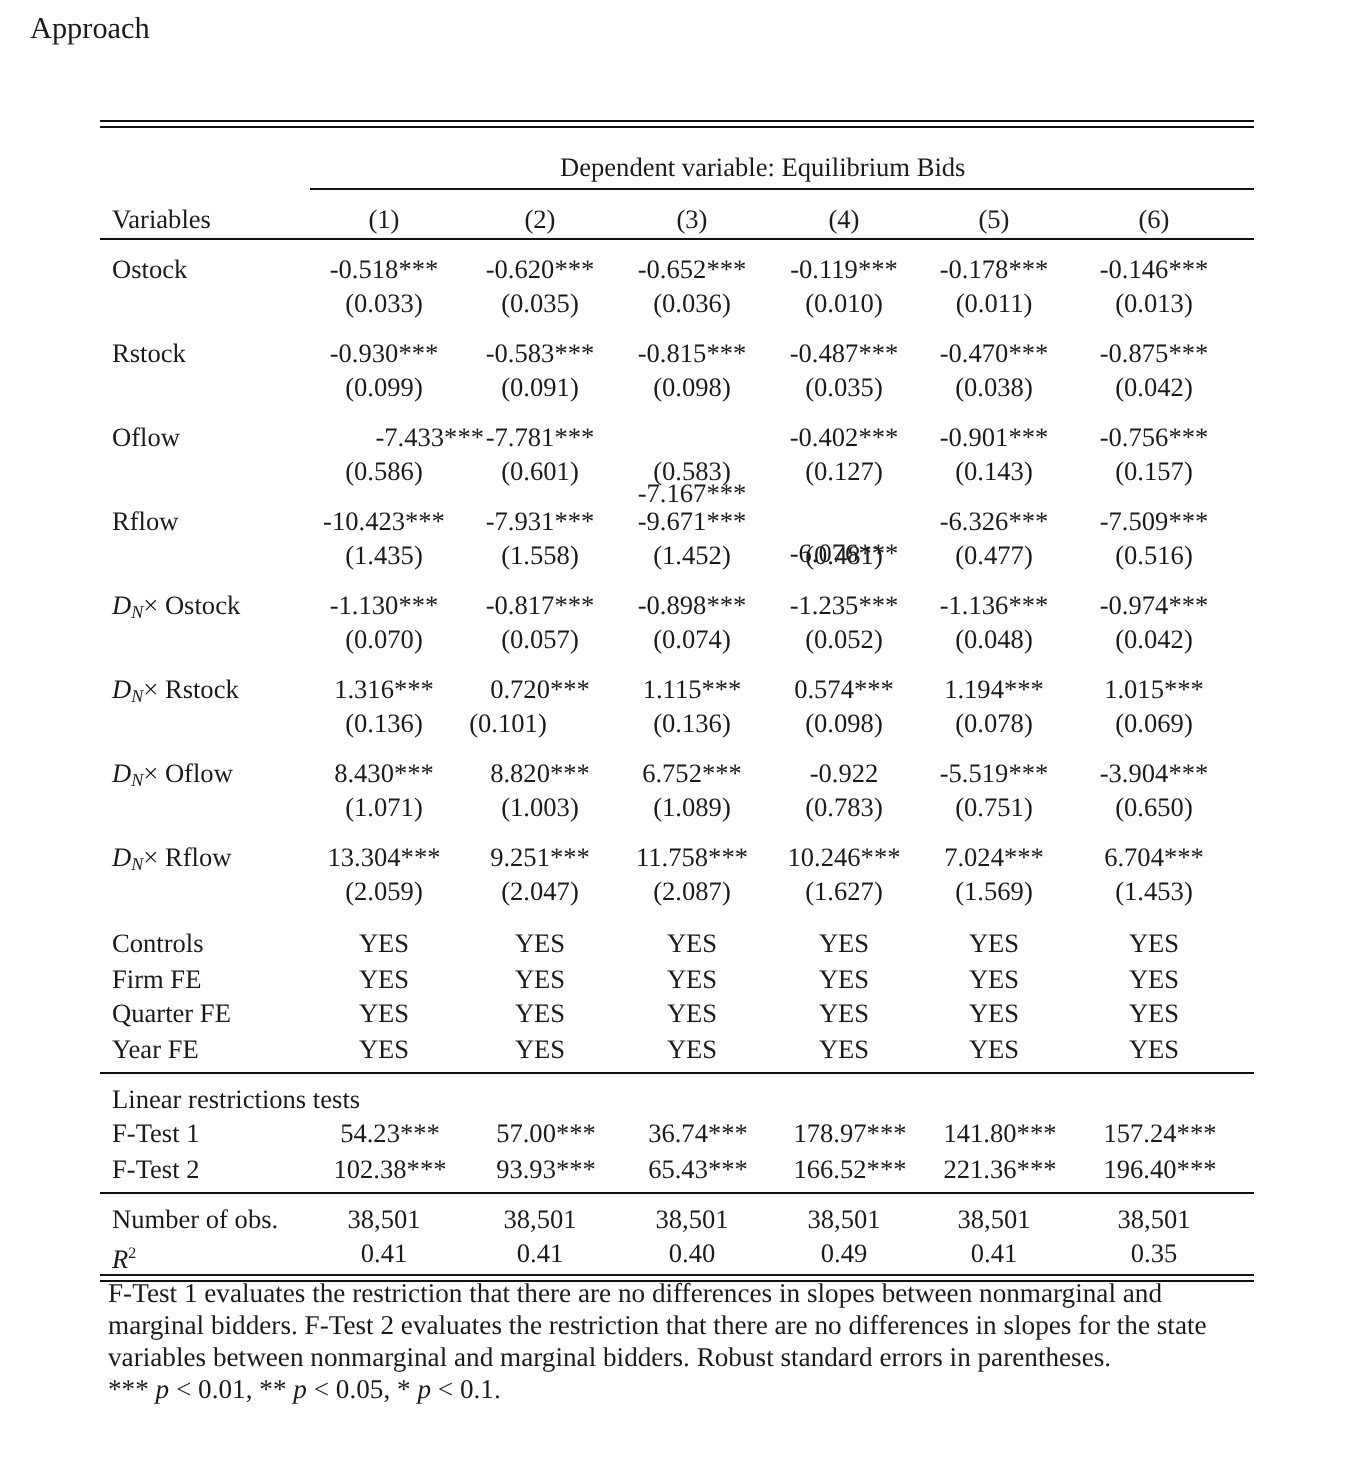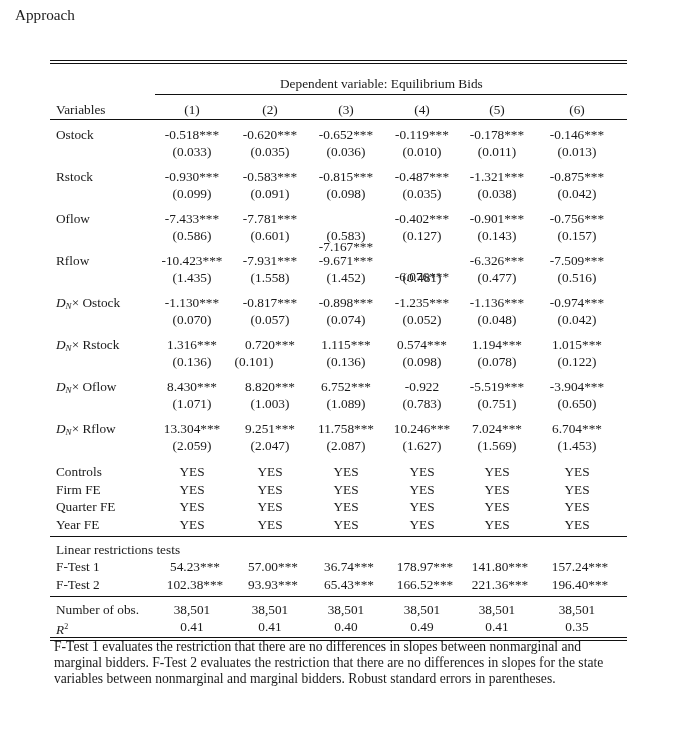--- a/index.html
+++ b/index.html
@@ -58,30 +58,30 @@
     <div class="cell num" style="top: 85px; left: 220px;">(0.035)</div>
     <div class="cell num" style="top: 85px; left: 296px;">(0.036)</div>
     <div class="cell num" style="top: 85px; left: 372px;">(0.010)</div>
     <div class="cell num" style="top: 85px; left: 447px;">(0.011)</div>
     <div class="cell num" style="top: 85px; left: 527px;">(0.013)</div>
     <div class="cell lbl" style="top: 110px;"><span>Rstock</span></div>
     <div class="cell num" style="top: 110px; left: 142px;">-0.930***</div>
     <div class="cell num" style="top: 110px; left: 220px;">-0.583***</div>
     <div class="cell num" style="top: 110px; left: 296px;">-0.815***</div>
     <div class="cell num" style="top: 110px; left: 372px;">-0.487***</div>
-    <div class="cell num" style="top: 110px; left: 447px;">-1.321***</div>
+    <div class="cell num" style="top: 110px; left: 447px;">-0.470***</div>
     <div class="cell num" style="top: 110px; left: 527px;">-0.875***</div>
     <div class="cell num" style="top: 127px; left: 142px;">(0.099)</div>
     <div class="cell num" style="top: 127px; left: 220px;">(0.091)</div>
     <div class="cell num" style="top: 127px; left: 296px;">(0.098)</div>
     <div class="cell num" style="top: 127px; left: 372px;">(0.035)</div>
     <div class="cell num" style="top: 127px; left: 447px;">(0.038)</div>
     <div class="cell num" style="top: 127px; left: 527px;">(0.042)</div>
     <div class="cell lbl" style="top: 152px;"><span>Oflow</span></div>
-    <div class="cell num" style="top: 152px; left: 142px;">-7.433***</div>
+    <div class="cell num" style="top: 152px; left: 142px; text-align: right;">-7.433***</div>
     <div class="cell num" style="top: 152px; left: 220px;">-7.781***</div>
     <div class="cell num" style="top: 152px; left: 296px; margin-top: 28px;">-7.167***</div>
     <div class="cell num" style="top: 152px; left: 372px;">-0.402***</div>
     <div class="cell num" style="top: 152px; left: 447px;">-0.901***</div>
     <div class="cell num" style="top: 152px; left: 527px;">-0.756***</div>
     <div class="cell num" style="top: 169px; left: 142px;">(0.586)</div>
     <div class="cell num" style="top: 169px; left: 220px;">(0.601)</div>
     <div class="cell num" style="top: 169px; left: 296px;">(0.583)</div>
     <div class="cell num" style="top: 169px; left: 372px;">(0.127)</div>
     <div class="cell num" style="top: 169px; left: 447px;">(0.143)</div>
@@ -117,21 +117,21 @@
     <div class="cell num" style="top: 278px; left: 220px;">0.720***</div>
     <div class="cell num" style="top: 278px; left: 296px;">1.115***</div>
     <div class="cell num" style="top: 278px; left: 372px;">0.574***</div>
     <div class="cell num" style="top: 278px; left: 447px;">1.194***</div>
     <div class="cell num" style="top: 278px; left: 527px;">1.015***</div>
     <div class="cell num" style="top: 295px; left: 142px;">(0.136)</div>
     <div class="cell num" style="top: 295px; left: 204px;">(0.101)</div>
     <div class="cell num" style="top: 295px; left: 296px;">(0.136)</div>
     <div class="cell num" style="top: 295px; left: 372px;">(0.098)</div>
     <div class="cell num" style="top: 295px; left: 447px;">(0.078)</div>
-    <div class="cell num" style="top: 295px; left: 527px;">(0.122)</div>
+    <div class="cell num" style="top: 295px; left: 527px;">(0.069)</div>
     <div class="cell lbl" style="top: 320px;"><span class="it">D</span><span class="sub">N</span><span>× Oflow</span></div>
     <div class="cell num" style="top: 320px; left: 142px;">8.430***</div>
     <div class="cell num" style="top: 320px; left: 220px;">8.820***</div>
     <div class="cell num" style="top: 320px; left: 296px;">6.752***</div>
     <div class="cell num" style="top: 320px; left: 372px;">-0.922</div>
     <div class="cell num" style="top: 320px; left: 447px;">-5.519***</div>
     <div class="cell num" style="top: 320px; left: 527px;">-3.904***</div>
     <div class="cell num" style="top: 337px; left: 142px;">(1.071)</div>
     <div class="cell num" style="top: 337px; left: 220px;">(1.003)</div>
     <div class="cell num" style="top: 337px; left: 296px;">(1.089)</div>
@@ -209,13 +209,14 @@
     <div class="cell num" style="top: 560px; left: 296px;">0.40</div>
     <div class="cell num" style="top: 560px; left: 372px;">0.49</div>
     <div class="cell num" style="top: 560px; left: 447px;">0.41</div>
     <div class="cell num" style="top: 560px; left: 527px;">0.35</div>
     <div class="rule" style="top: 579px; width: 577px;"></div>
     <div class="rule" style="top: 582px; width: 577px;"></div>
   </div>
 
 <div class="notes">
   <span>F-Test 1 evaluates the restriction that there are no differences in slopes between nonmarginal and marginal bidders. F-Test 2 evaluates the restriction that there are no differences in slopes for the state variables between nonmarginal and marginal bidders. Robust standard errors in parentheses.</span><br>
+  <span id="sig-line"><span>***</span> <span class="it">p</span><span> &lt; 0.01,</span> <span>**</span> <span class="it">p</span><span> &lt; 0.05,</span> <span>*</span> <span class="it">p</span><span> &lt; 0.1.</span></span>
 </div>
 
 </body></html>

